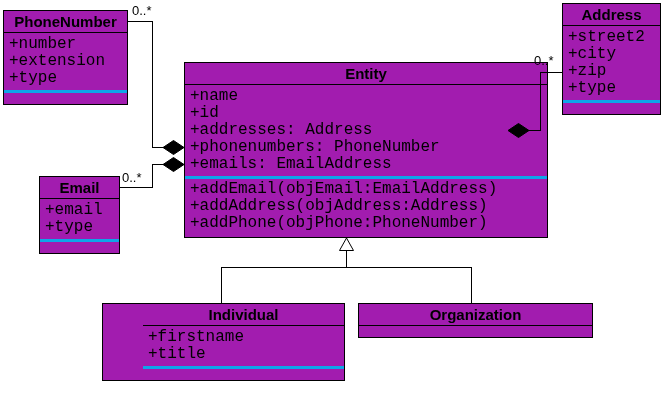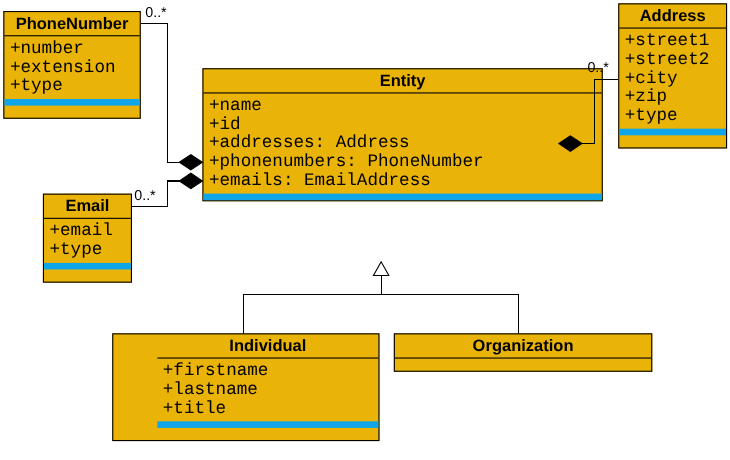--- a/index.html
+++ b/index.html
@@ -11,36 +11,36 @@
     overflow: hidden;
   }
   .canvas {
     position: absolute; left: 0; top: 0;
     width: 664px; height: 418px;
     background: #ffffff;
   }
   .uml-class {
     position: absolute;
     box-sizing: border-box;
-    background: #eab308;
+    background: #a21caf;
     border: 1px solid #000000;
   }
   .uml-class .title {
     font: bold 15px/17px "Liberation Sans", sans-serif;
     text-align: center;
     color: #000000;
     padding: 2px 4px;
     border-bottom: 1px solid #000000;
     white-space: nowrap;
   }
   .uml-class .attrs {
     font: 16px/17px "Liberation Mono", "DejaVu Sans Mono", monospace;
     color: #000000;
     padding: 3px 5px;
-    border-bottom: 6px solid #0ea5e9;
+    border-bottom: 3px solid #0ea5e9;
     white-space: nowrap;
   }
   .uml-class .methods {
     font: 16px/17px "Liberation Mono", "DejaVu Sans Mono", monospace;
     color: #000000;
     padding: 2px 5px 5px;
     min-height: 4px;
     white-space: nowrap;
   }
   .row { white-space: pre; }
@@ -67,54 +67,57 @@
       <div class="row">+number</div>
       <div class="row">+extension</div>
       <div class="row">+type</div>
     </div>
     <div class="methods"></div>
   </div>
 
   <div class="uml-class" style="left:562px; top:3px; width:99px;">
     <div class="title">Address</div>
     <div class="attrs">
-      <div class="row">+street1</div>
       <div class="row">+street2</div>
       <div class="row">+city</div>
       <div class="row">+zip</div>
       <div class="row">+type</div>
     </div>
     <div class="methods"></div>
   </div>
 
   <div class="uml-class" style="left:184px; top:62px; width:364px;">
     <div class="title">Entity</div>
     <div class="attrs">
       <div class="row">+name</div>
       <div class="row">+id</div>
       <div class="row">+addresses: Address</div>
       <div class="row">+phonenumbers: PhoneNumber</div>
       <div class="row">+emails: EmailAddress</div>
     </div>
+    <div class="methods">
+      <div class="row">+addEmail(objEmail:EmailAddress)</div>
+      <div class="row">+addAddress(objAddress:Address)</div>
+      <div class="row">+addPhone(objPhone:PhoneNumber)</div>
+    </div>
   </div>
 
   <div class="uml-class" style="left:39px; top:176px; width:81px;">
     <div class="title">Email</div>
     <div class="attrs">
       <div class="row">+email</div>
       <div class="row">+type</div>
     </div>
     <div class="methods"></div>
   </div>
 
   <div class="uml-class" style="left:102px; top:303px; width:243px;padding-left:40px;">
     <div class="title">Individual</div>
     <div class="attrs">
       <div class="row">+firstname</div>
-      <div class="row">+lastname</div>
       <div class="row">+title</div>
     </div>
     <div class="methods"></div>
   </div>
 
   <div class="uml-class" style="left:358px; top:303px; width:235px;">
     <div class="title">Organization</div>
     <div class="methods"></div>
   </div>
 

